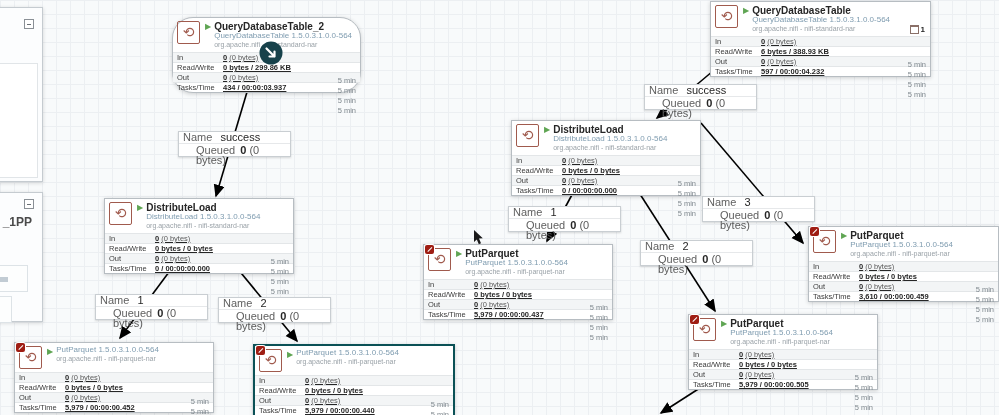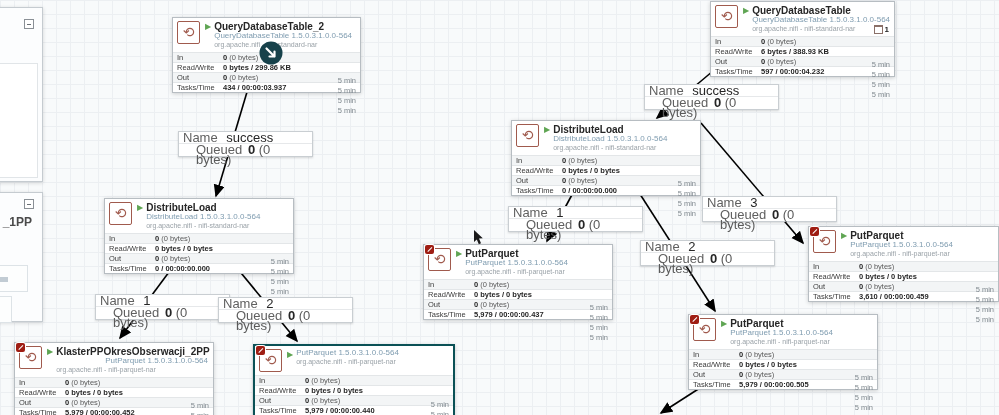--- a/index.html
+++ b/index.html
@@ -29,27 +29,27 @@
   .proc-name{font-weight:bold;font-size:10px;color:#262626;white-space:nowrap;}
   .proc-type{font-size:8px;color:#7f9cb0;white-space:nowrap;text-align:right;}
   .proc-bundle{font-size:7px;color:#9aa2a8;white-space:nowrap;}
   .thread-badge{position:absolute;right:5px;bottom:2px;display:flex;align-items:center;gap:2px;
     font-size:8px;font-weight:bold;color:#262626;}
   .tb-icon{width:7px;height:6px;border:1px solid #8a7068;border-top-width:2px;display:inline-block;}
   .stat-row{display:flex;height:9px;line-height:9px;border-top:1px solid #e3e6e8;
     padding:0 4px;font-size:7.5px;color:#3c3c3c;align-items:center;}
   .stat-row:nth-child(1),.stat-row:nth-child(3){background:#f3f5f6;}
   .stat-label{width:46px;flex:none;}
-  .stat-value{flex:1;font-weight:bold;color:#262626;white-space:nowrap;overflow:hidden;}
+  .stat-value{flex:1;font-weight:bold;color:#262626;white-space:nowrap;overflow:hidden;text-decoration:underline;}
   .stat-extra{font-weight:normal;color:#5a5a5a;margin-left:2px;}
   .stat-window{flex:none;width:26px;text-align:right;color:#7f888e;margin-top:47px;}
 
   
-  .conn-label{position:absolute;width:135px;background:#fff;border:1px solid #c9ced2;
-    box-shadow:0 1px 2px rgba(0,0,0,.15);z-index:2;font-size:13px;box-sizing:border-box;}
+  .conn-label{position:absolute;width:113px;background:#fff;border:1px solid #c9ced2;
+    box-shadow:0 1px 2px rgba(0,0,0,.15);z-index:2;font-size:11px;box-sizing:border-box;}
   .conn-row1{padding:1px 4px;border-bottom:1px solid #e6e8ea;color:#606060;height:9px;line-height:9px;}
   .conn-row1 .cv{color:#262626;margin-left:5px;}
   .conn-row2{padding:1px 17px;color:#606060;height:10px;line-height:10px;}
   .conn-row2 b{color:#262626;margin-left:2px;}
   .conn-row2 .ce{color:#5a5a5a;}
 
   
   .palette{position:absolute;left:-61px;width:104px;background:#fcfdfe;border:1px solid #c5cbd0;
     box-shadow:0 1px 4px rgba(0,0,0,.15);z-index:2;box-sizing:border-box;}
   .collapse-btn{position:absolute;right:8px;width:10px;height:10px;border:1px solid #8a9096;
@@ -162,21 +162,21 @@
       <span class="cv">2</span>
     </div>
     <div class="conn-row2">
       <span>Queued</span>
       <b>0</b>
       <span class="ce">(0 bytes)</span>
     </div>
   </div>
 </div>
   <div id="proc-container">
-  <div class="processor" style="left: 172px; top: 17px; width: 189px;">
+  <div class="processor" style="left: 172px; top: 17px; width: 189px; border-radius: 21px;">
     <div class="proc-header">
       <div class="proc-icon">
         
       </div>
       <span class="run-icon"></span>
       <div class="proc-titles">
         <div class="proc-name">QueryDatabaseTable_2</div>
         <div class="proc-type">QueryDatabaseTable 1.5.0.3.1.0.0-564</div>
         <div class="proc-bundle">org.apache.nifi - nifi-standard-nar</div>
       </div>
@@ -199,21 +199,21 @@
         <span class="stat-window">5 min</span>
       </div>
       <div class="stat-row">
         <span class="stat-label">Tasks/Time</span>
         <span class="stat-value">434 / 00:00:03.937</span>
         <span class="stat-window">5 min</span>
       </div>
     </div>
   </div>
 
-  <div class="processor" style="left: 710px; top: 1px; width: 185px;">
+  <div class="processor" style="left: 710px; top: 1px; width: 221px;">
     <div class="proc-header">
       <div class="proc-icon">
         
       </div>
       <span class="run-icon"></span>
       <div class="proc-titles">
         <div class="proc-name">QueryDatabaseTable</div>
         <div class="proc-type">QueryDatabaseTable 1.5.0.3.1.0.0-564</div>
         <div class="proc-bundle">org.apache.nifi - nifi-standard-nar</div>
       </div>
@@ -431,21 +431,20 @@
     </div>
   </div>
 
   <div class="processor" style="left: 14px; top: 342px; width: 200px;">
     <div class="proc-header">
       <div class="proc-icon">
         <span class="restricted"></span>
       </div>
       <span class="run-icon"></span>
       <div class="proc-titles">
-        <div class="proc-name">KlasterPPOkresObserwacji_2PP</div>
         <div class="proc-type">PutParquet 1.5.0.3.1.0.0-564</div>
         <div class="proc-bundle">org.apache.nifi - nifi-parquet-nar</div>
       </div>
 
     </div>
     <div class="stats">
       <div class="stat-row">
         <span class="stat-label">In</span>
         <span class="stat-value"><b>0</b><span class="stat-extra">(0 bytes)</span></span>
         <span class="stat-window">5 min</span>

